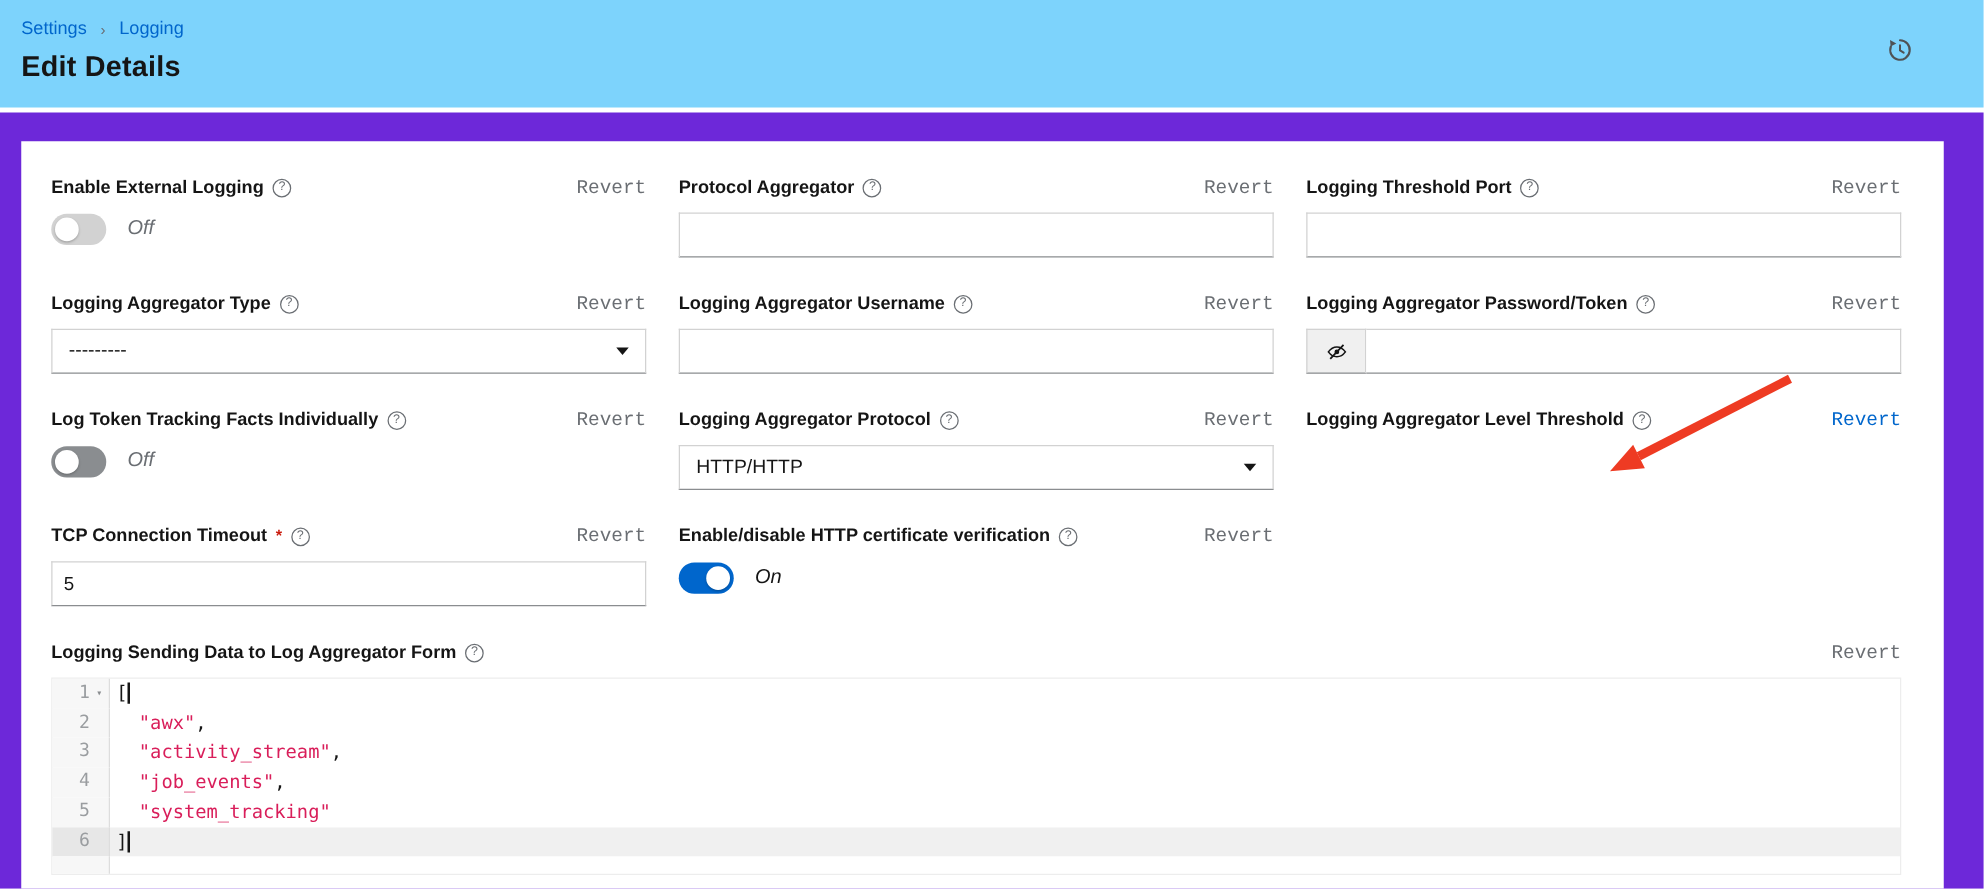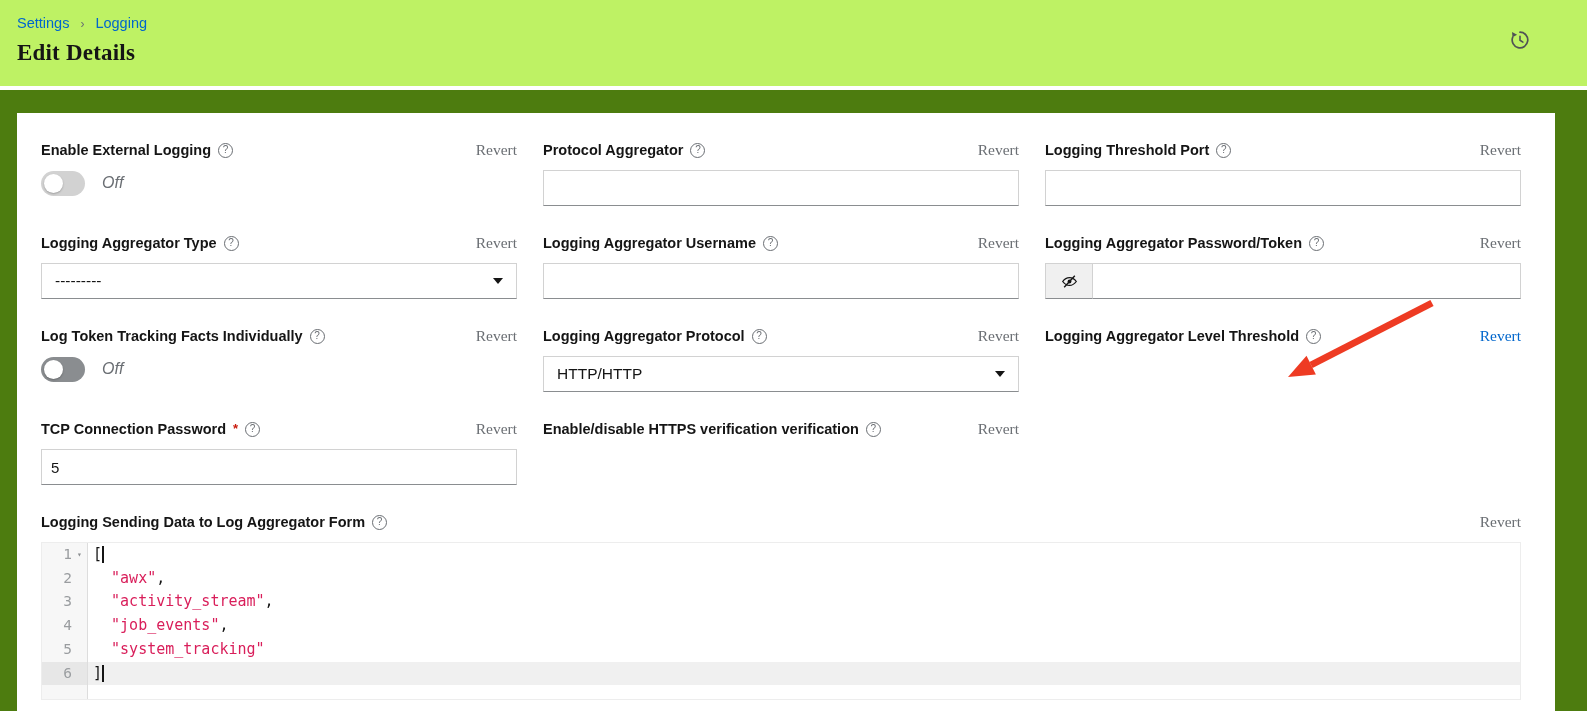--- a/index.html
+++ b/index.html
@@ -6,39 +6,39 @@
   html,body { width:1587px; height:711px; }
   body {
     font-family:"Liberation Sans", sans-serif;
     background:#ffffff;
     position:relative;
     overflow:hidden;
     color:#151515;
   }
 
   
-  .page-header { height:86px; padding:15px 24px 0 17px; position:relative; background:#bef264; }
+  .page-header { height:86px; padding:15px 24px 0 17px; position:relative; background:#7dd3fc; }
   .breadcrumb { display:flex; align-items:center; gap:11px; font-size:14.5px; }
   .breadcrumb .bc-link { color:#0066cc; text-decoration:none; cursor:pointer; }
   .breadcrumb .bc-sep { color:#6a6e73; font-size:12px; padding-top:1px; }
-  .page-title { margin-top:9px; font-size:23px; font-weight:600; color:#151515; letter-spacing:.2px;font-family:Liberation Serif, serif; }
+  .page-title { margin-top:9px; font-size:23px; font-weight:600; color:#151515; letter-spacing:.2px; }
   .history-btn { position:absolute; top:29px; right:56px; width:22px; height:22px; background:none; border:none; cursor:pointer; display:flex; align-items:center; justify-content:center; }
 
   
-  .content { position:absolute; top:90px; left:0; right:0; bottom:0; background:#4d7c0f; overflow:hidden; }
+  .content { position:absolute; top:90px; left:0; right:0; bottom:0; background:#6d28d9; overflow:hidden; }
   .card { position:absolute; top:23px; left:17px; width:1538px; height:660px; background:#fff; padding:27px 34px 24px 24px; }
 
   .form-grid { display:grid; grid-template-columns:1fr 1fr 1fr; column-gap:26px; row-gap:27px; }
   .field-full { grid-column:1 / -1; }
 
   .field-head { display:flex; justify-content:space-between; align-items:flex-start; margin-bottom:10px; min-height:20px; }
   .f-label { font-size:14.5px; font-weight:700; color:#151515; display:flex; align-items:center; line-height:20px; }
   .help { width:15px; height:15px; border:1px solid #6a6e73; border-radius:50%; color:#6a6e73; font-size:10px; font-weight:400; display:inline-flex; align-items:center; justify-content:center; margin-left:7px; cursor:pointer; flex-shrink:0; }
   .req { color:#c9190b; font-size:13px; margin-left:7px; font-weight:700; }
-  .revert { font-size:15.5px; color:#6a6e73; background:none; border:none; cursor:pointer; font-family:Liberation Serif, serif; line-height:20px; }
+  .revert { font-size:15.5px; color:#6a6e73; background:none; border:none; cursor:pointer; font-family:Liberation Mono, monospace; line-height:20px; }
   .revert.active { color:#0066cc; }
 
   .text-input { width:100%; height:36px; border:1px solid #d2d2d2; border-bottom:1px solid #8a8d90; background:#fff; padding:0 9px; font-size:15px; color:#151515; font-family:inherit; outline:none; }
 
   .select { width:100%; height:36px; border:1px solid #d2d2d2; border-bottom:1px solid #8a8d90; background:#fff; display:flex; align-items:center; justify-content:space-between; padding:0 13px; font-size:15.5px; color:#151515; cursor:pointer; }
   .caret-down { width:0; height:0; border-left:5px solid transparent; border-right:5px solid transparent; border-top:6px solid #151515; }
 
   .switch-row { display:flex; align-items:center; gap:17px; margin-top:3px; height:26px;font-style:italic; }
   .switch { width:44px; height:25px; border-radius:13px; background:#8a8d90; position:relative; cursor:pointer; flex-shrink:0; }
   .switch.dim { background:#d2d2d2; }
@@ -208,36 +208,42 @@
             <span>Logging Aggregator Level Threshold</span>
             <span class="help">?</span>
           </span>
           <button class="revert active">Revert</button>
         </div>
       </div>
 
       <div class="field">
         <div class="field-head">
           <span class="f-label">
-            <span>TCP Connection Password</span>
+            <span>TCP Connection Timeout</span>
             <span class="req">*</span>
             <span class="help">?</span>
           </span>
           <button class="revert">Revert</button>
         </div>
         <input class="text-input" type="text" value="5" style="">
       </div>
 
       <div class="field">
         <div class="field-head">
           <span class="f-label">
-            <span>Enable/disable HTTPS verification verification</span>
-            <span class="help">?</span>
-          </span>
-          <button class="revert">Revert</button>
+            <span>Enable/disable HTTP certificate verification</span>
+            <span class="help">?</span>
+          </span>
+          <button class="revert">Revert</button>
+        </div>
+        <div class="switch-row">
+          <span class="switch on">
+              <span class="knob"></span>
+            </span>
+          <span class="switch-label on">On</span>
         </div>
       </div>
 
       <div></div>
 
       <div class="field field-full">
         <div class="field-head">
           <span class="f-label">
             <span>Logging Sending Data to Log Aggregator Form</span>
             <span class="help">?</span>

